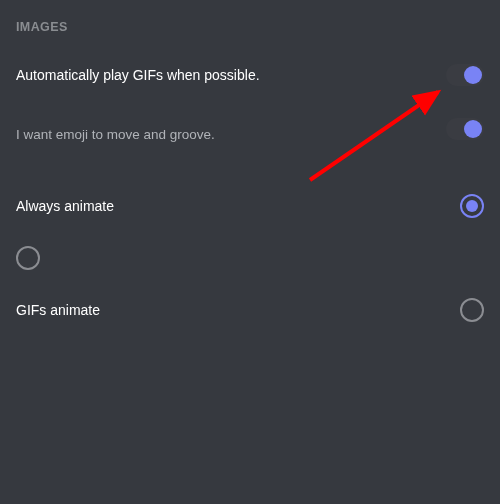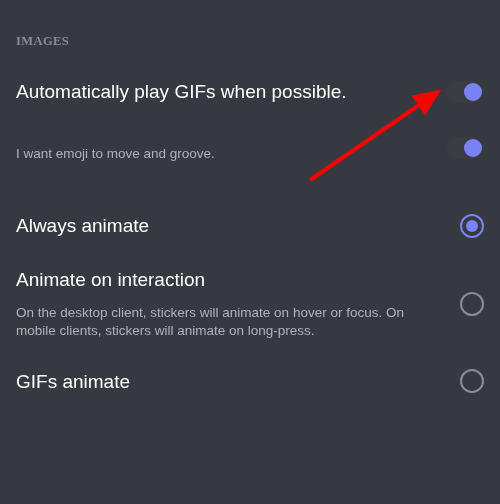--- a/index.html
+++ b/index.html
@@ -11,34 +11,33 @@
     overflow: hidden;
     position: relative;
   }
   .content { padding: 14px 16px 0 16px; }
   .section-header {
     font-size: 12.5px;
     font-weight: 700;
     letter-spacing: 0.4px;
     color: #8a8d91;
     margin-bottom: 20px;
-    margin-top: 20px;
-    font-family: Liberation Serif, serif;
+    margin-top: 6px;
   }
   .row {
     display: flex;
     align-items: center;
     justify-content: space-between;
     padding: 10px 0 18px 0;
     gap: 16px;
   }
   .row-text { flex: 1 1 auto; min-width: 0; }
   .title {
     color: #ffffff;
-    font-size: 19px;
+    font-size: 14px;
     font-weight: 500;
     line-height: 1.35;
   }
   .subtitle {
     color: #b0b3b8;
     font-size: 13.5px;
     line-height: 1.35;
     margin-top: 12px;
   }
   .control { flex: 0 0 auto; display:flex; align-items:center; }
@@ -123,24 +122,20 @@
   <div class="row">
     <div class="row-text">
       <div class="title">Always animate</div>
     </div>
     <div class="control">
       <div class="radio selected"></div>
     </div>
   </div>
 
   <div class="row">
-    <div class="row-text">
-      <div class="title">Animate on interaction</div>
-      <div class="subtitle">On the desktop client, stickers will animate on hover or focus. On mobile clients, stickers will animate on long-press.</div>
-    </div>
     <div class="control">
       <div class="radio"></div>
     </div>
   </div>
 
   <div class="row">
     <div class="row-text">
       <div class="title">GIFs animate</div>
     </div>
     <div class="control">

